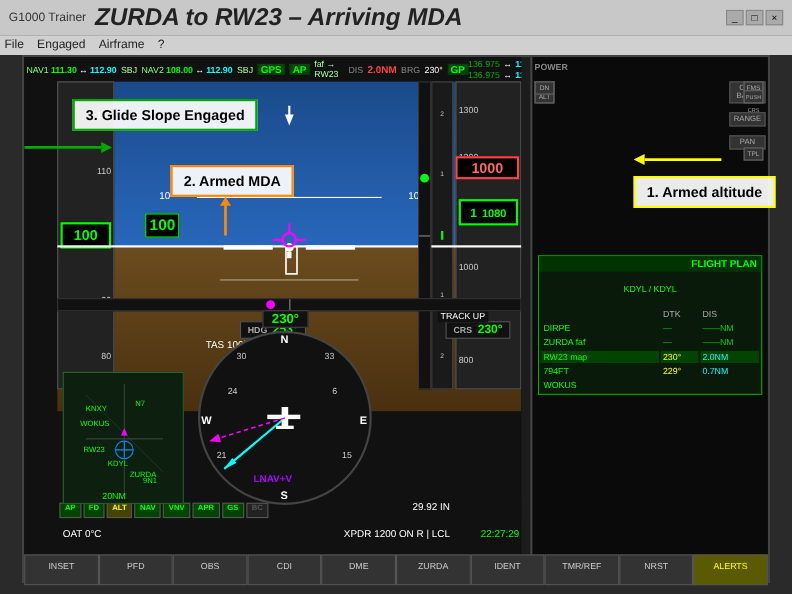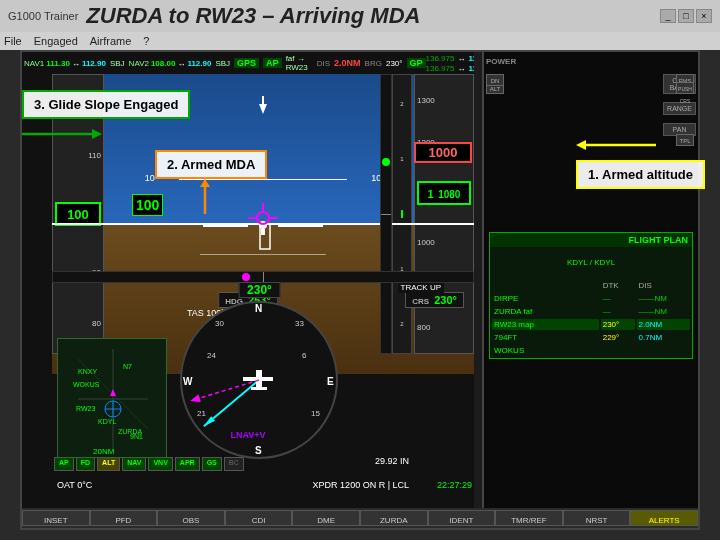--- a/index.html
+++ b/index.html
@@ -163,21 +163,21 @@
     #soft-keys {
       position: absolute;
       bottom: 0; left: 0; right: 0; height: 20px;
       background: #2a2a2a;
       display: flex;
       align-items: center;
     }
 
     .soft-key {
       flex: 1;
-      height: 16px;
+      height: 28px;
       background: #333;
       border: 1px solid #555;
       font-size: 8px;
       color: #ccc;
       text-align: center;
       line-height: 20px;
       cursor: pointer;
     }
     .soft-key.active {
       background: #5a5a00;
@@ -794,21 +794,21 @@
       <div class="soft-key">IDENT</div>
       <div class="soft-key">TMR/REF</div>
       <div class="soft-key">NRST</div>
       <div class="soft-key active">ALERTS</div>
     </div>
 
   </div>
 </div>
 
 <div style="position:absolute;top:90px;left:22px;z-index:50;">
-  <div style="background:rgba(255,255,255,0.92);border:2px solid #00aa00;color:#000;font-weight:bold;font-size:13px;padding:5px 10px;display:inline-block;">3. Glide Slope Engaged</div>
+  <div style="background:rgba(255,255,255,0.92);border:2px solid #00aa00;color:#000;font-weight:bold;font-size:13px;padding:5px 10px;display:inline-block;margin-left:44px;">3. Glide Slope Engaged</div>
   
   <svg width="80" height="30" viewBox="0 0 80 30" style="display:block;">
     <line x1="0" y1="15" x2="70" y2="15" stroke="#00aa00" stroke-width="2.5"></line>
     <polygon points="70,10 80,15 70,20" fill="#00aa00"></polygon>
   </svg>
 </div>
 
 <div style="position:absolute;top:150px;left:155px;z-index:50;">
   <div style="background:rgba(255,255,255,0.92);border:2px solid #ff8800;color:#000;font-weight:bold;font-size:13px;padding:5px 10px;display:inline-block;">2. Armed MDA</div>
   

